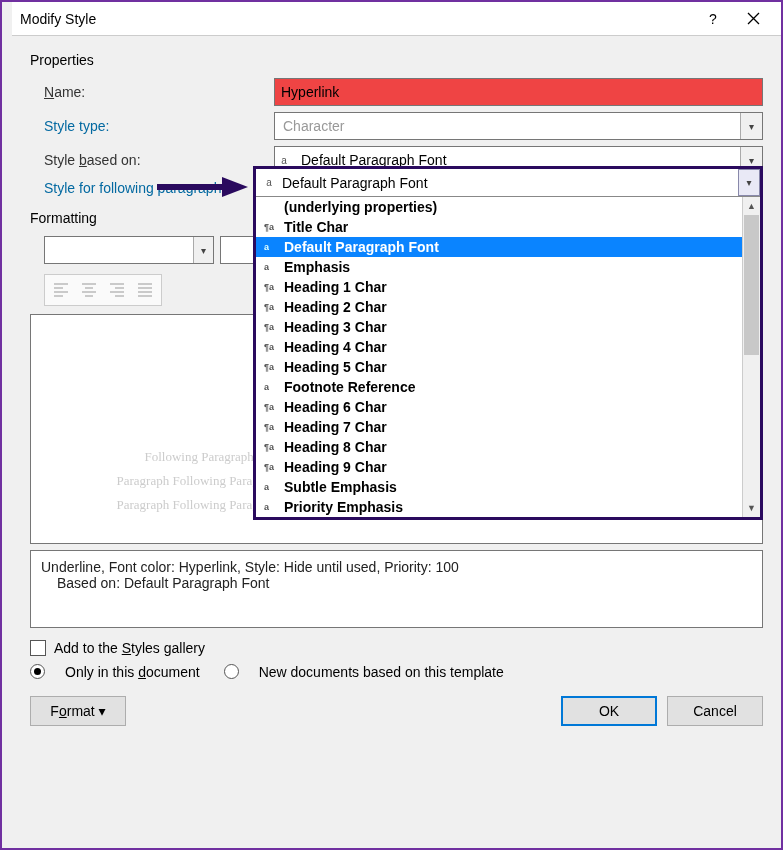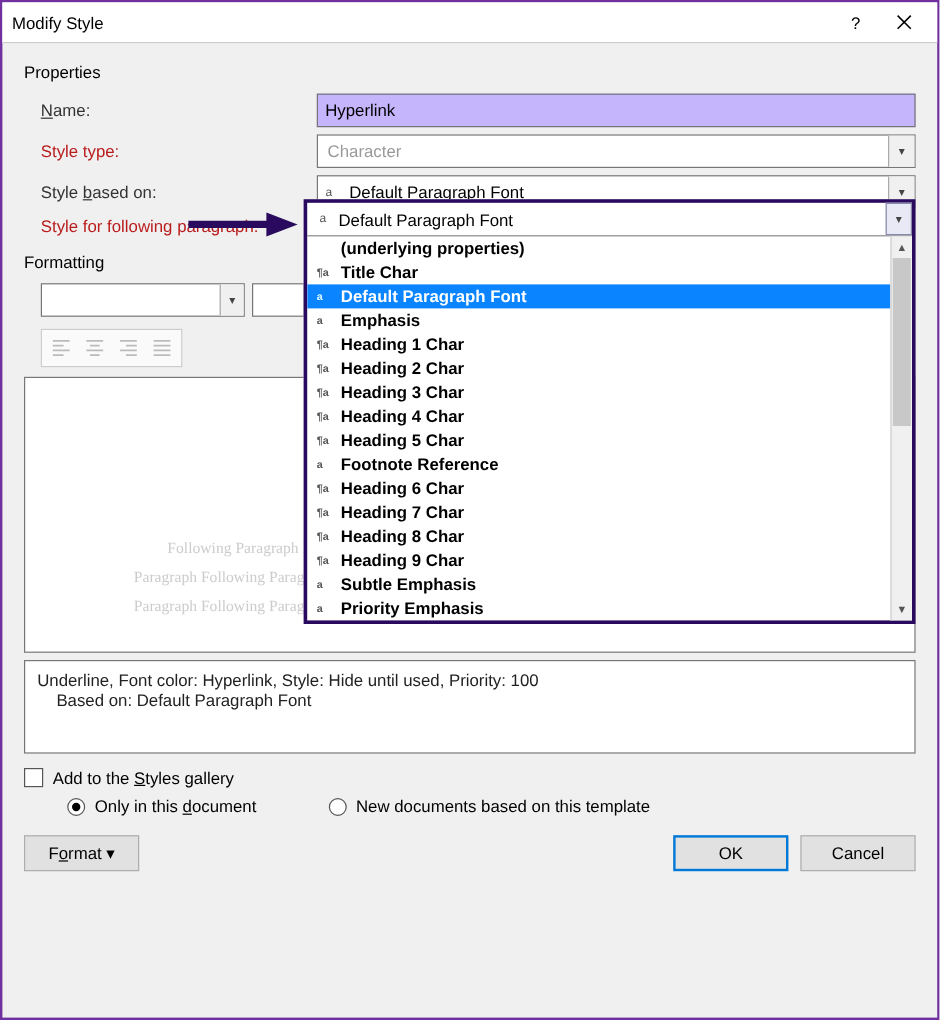--- a/index.html
+++ b/index.html
@@ -1,48 +1,48 @@
 <!DOCTYPE html>
 <html><head>
 <meta charset="utf-8">
 <style>
 * { box-sizing: border-box; margin: 0; padding: 0; }
 body { font-family: "Segoe UI", Tahoma, sans-serif; font-size: 14px; background: #fff; }
-.window { width: 783px; height: 850px; border: 2px solid #7030a0; background: #f0f0f0; position: relative; }
+.window { width: 783px; height: 850px; border: 2px solid #7030a0; background: #f0f0f0; position: relative; padding-left: 10px; }
 .titlebar { height: 34px; display: flex; align-items: center; padding: 0 8px; background: #fff; border-bottom: 1px solid #ccc; }
 .titlebar .title { flex: 1; font-size: 14px; }
 .titlebar .btn { width: 40px; height: 28px; display: flex; align-items: center; justify-content: center; cursor: pointer; }
 .content { padding: 10px 18px 14px 18px; }
 .section-label { font-size: 14px; margin-top: 6px; margin-bottom: 10px; }
 .row { display: flex; align-items: center; margin: 6px 0; }
 .row .lbl { width: 230px; color: #333; }
-.row .lbl.disabled { color: #b91c1c; }
+.row .lbl.disabled { color: #0369a1; }
 .row .ctrl { flex: 1; }
-.textfield { width: 100%; height: 28px; border: 1px solid #767676; background: #c4b5fd; padding: 0 6px; font-size: 14px; font-family: inherit; }
+.textfield { width: 100%; height: 28px; border: 1px solid #767676; background: #ef4444; padding: 0 6px; font-size: 14px; font-family: inherit; }
 .combo { width: 100%; height: 28px; border: 1px solid #767676; background: #fff; display: flex; align-items: center; color: #999; position: relative; }
 .combo .txt { flex: 1; padding: 0 8px; }
 .combo .arrow { width: 22px; height: 100%; display: flex; align-items: center; justify-content: center; border-left: 1px solid #aaa; background: #f0f0f0; }
 .combo.enabled { color: #000; }
 .combo-wrap { position: relative; flex: 1; }
 .formatting-row { display: flex; gap: 6px; margin: 8px 0 10px 0; position: relative; }
 .font-combo { width: 170px; height: 28px; border: 1px solid #767676; background: #fff; display: flex; }
 .font-combo .arrow { width: 20px; border-left: 1px solid #aaa; background: #f0f0f0; display: flex; align-items: center; justify-content: center; }
 .toolbar { display: flex; gap: 0; border: 1px solid #ccc; background: #fafafa; padding: 2px; width: fit-content; margin-bottom: 8px; }
 .tb-btn { width: 28px; height: 26px; display: flex; align-items: center; justify-content: center; color: #bbb; }
 .tb-btn svg { width: 18px; height: 18px; }
 .preview { border: 1px solid #767676; background: #fff; height: 230px; padding: 18px; font-family: Garamond, serif; font-size: 13px; text-align: center; overflow: hidden; position: relative; }
 .prev-light { color: #ccc; margin: 8px 0; }
 .prev-dark { color: #222; margin: 12px 0; text-decoration: underline; }
 .desc-box { border: 1px solid #767676; background: #fff; height: 78px; padding: 8px 10px; font-size: 14px; margin-top: 6px; color: #222; }
 .chk-row { display: flex; align-items: center; margin: 8px 0; gap: 8px; }
 .chk { width: 16px; height: 16px; border: 1px solid #555; background: #fff; }
 .radio { width: 15px; height: 15px; border: 1px solid #555; border-radius: 50%; background: #fff; display: flex; align-items: center; justify-content: center; }
 .radio.selected::after { content: ""; width: 7px; height: 7px; background: #000; border-radius: 50%; }
 .radio-row { display: flex; align-items: center; gap: 24px; margin-top: 4px; }
-.radio-opt { display: flex; align-items: flex-end; gap: 8px; margin-left: 36px; }
+.radio-opt { display: flex; align-items: flex-start; gap: 20px; }
 .btn-row { display: flex; margin-top: 16px; }
 .btn-row .spacer { flex: 1; }
 button.push { height: 30px; min-width: 96px; border: 1px solid #adadad; background: #e1e1e1; font-family: inherit; font-size: 14px; padding: 0 14px; cursor: pointer; }
 button.push.primary { border: 2px solid #0078d7; }
 .dropdown-panel { position: absolute; left: 251px; top: 164px; right: 18px; border: 3px solid #2a0a5e; background: #fff; z-index: 10; }
 .dropdown-panel .visible-combo { height: 28px; display:flex; align-items:center; border-bottom: 1px solid #888; }
 .dropdown-panel .visible-combo .icon { width:18px; font-size:10px; color:#555; text-align:center; margin-left: 4px; }
 .dropdown-panel .visible-combo .txt { flex:1; padding:0 4px; }
 .dropdown-panel .visible-combo .arrow { width:22px; height:100%; display:flex; align-items:center; justify-content:center; background:#e9e9f6; border:1px solid #88a; }
 .list-body { display:flex;font-weight:bold; }

